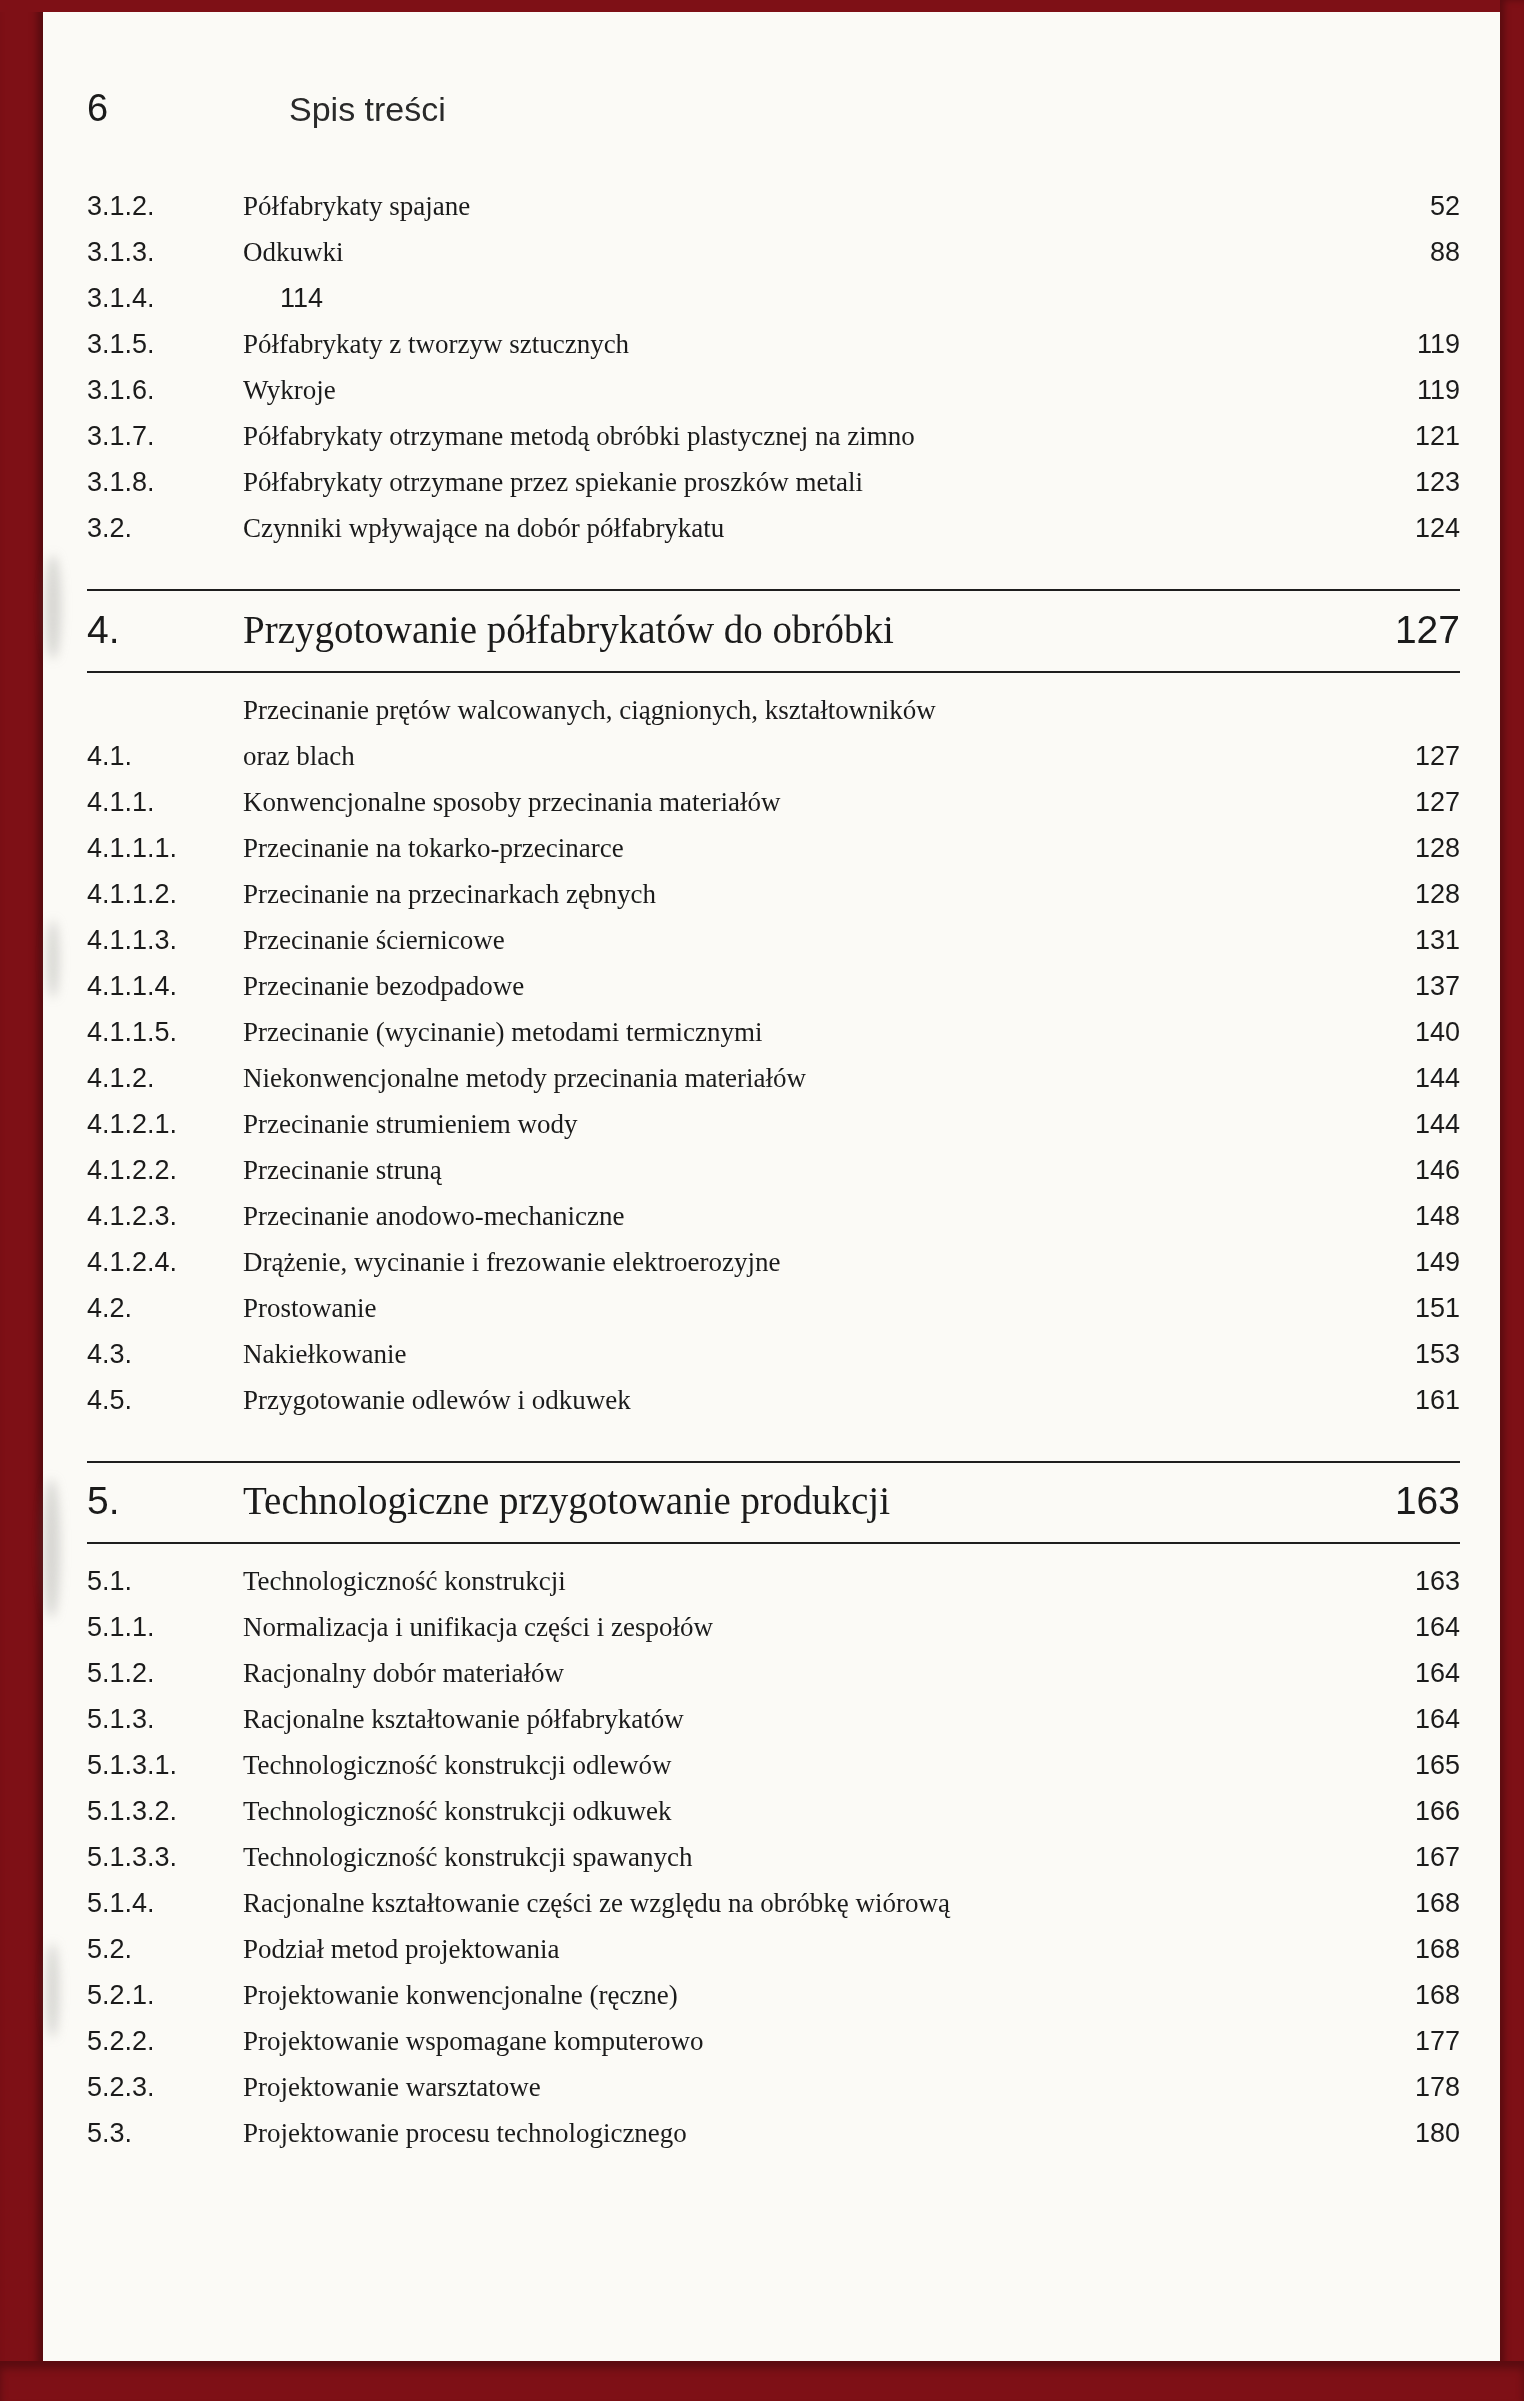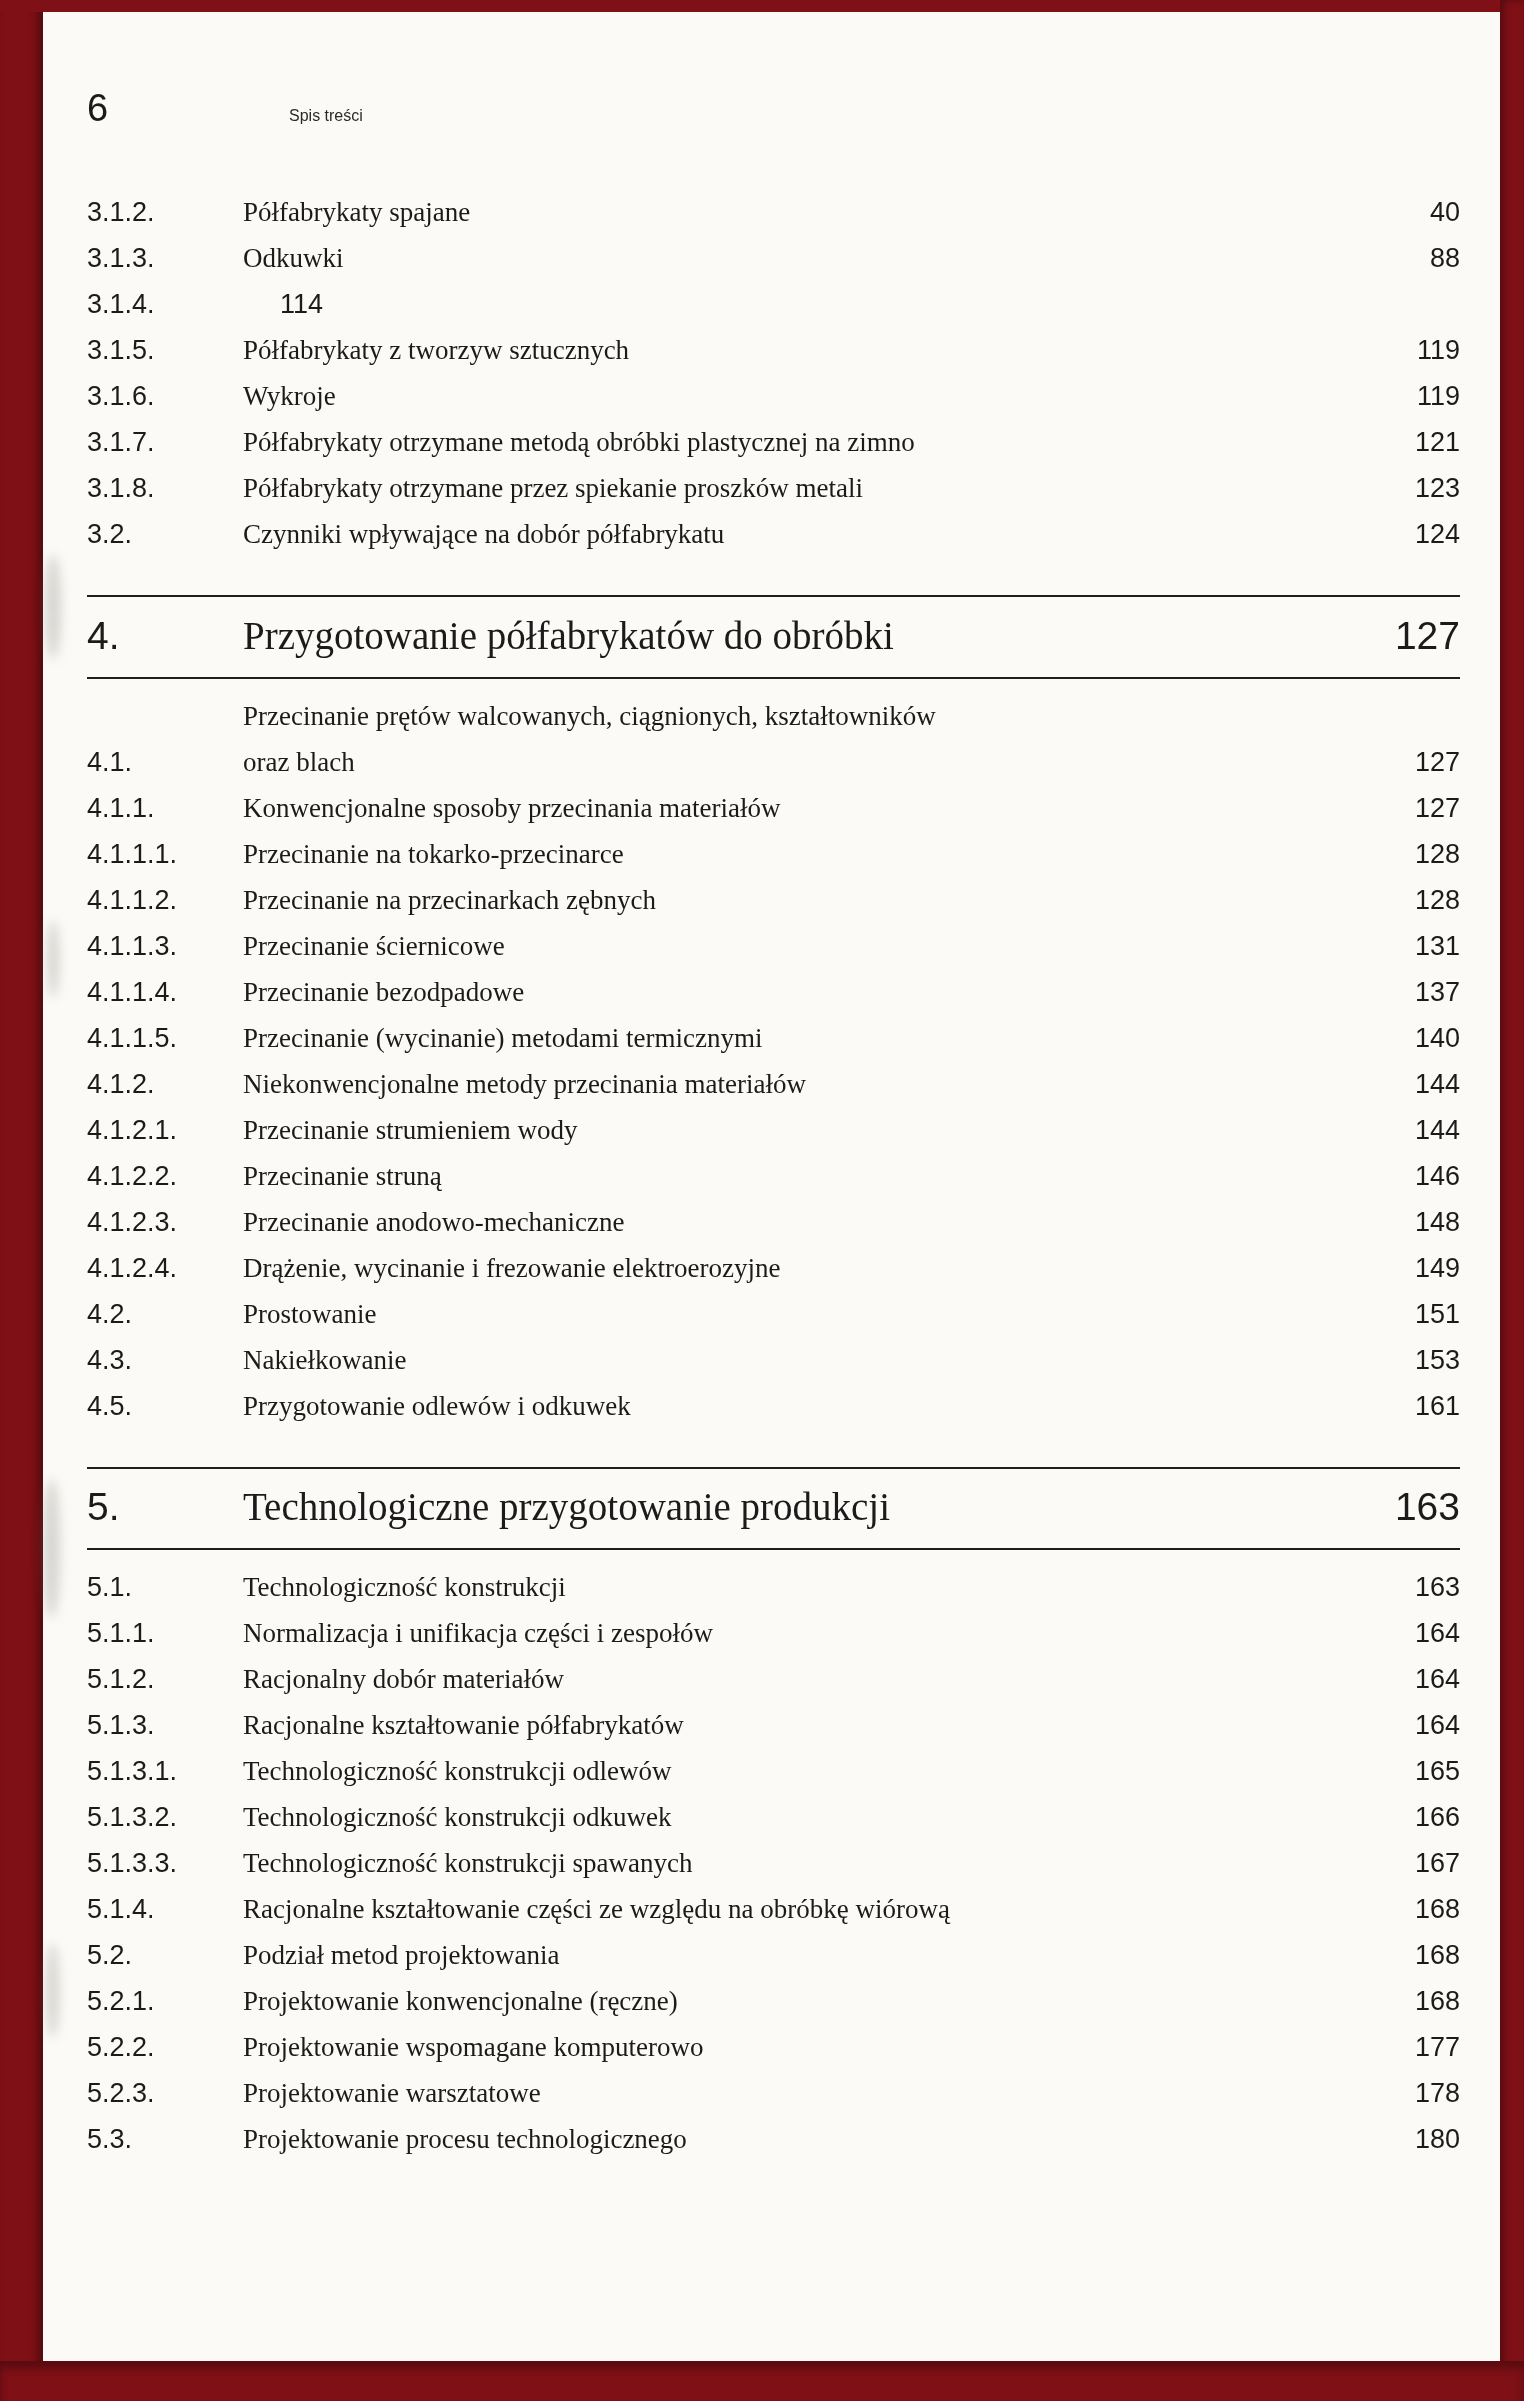--- a/index.html
+++ b/index.html
@@ -32,21 +32,21 @@
     top: 87px;
   }
 
   .page-header {
     display: flex;
     align-items: baseline;
     line-height: 43px;
     margin-bottom: 52px;
   }
   .page-number { width: 202px; font-size: 38px; flex-shrink: 0; }
-  .header-title { font-size: 16px; color: #2a2a2a; }
+  .header-title { font-size: 34px; color: #2a2a2a; }
 
   .toc-list { width: 100%; }
 
   .toc-row {
     display: flex;
     align-items: flex-end;
     font-size: 27px;
     line-height: 46px;
   }
   .toc-num   { width: 156px; flex-shrink: 0; }
@@ -86,21 +86,21 @@
     <div class="page-header">
       <div class="page-number">6</div>
       <div class="header-title">Spis treści</div>
     </div>
     <div class="toc-list">
         <div class="toc-row">
           <div class="toc-num">3.1.2.</div>
           <div class="toc-title">
             <div>Półfabrykaty spajane</div>
           </div>
-          <div class="toc-page">40</div>
+          <div class="toc-page">52</div>
         </div>
         <div class="toc-row">
           <div class="toc-num">3.1.3.</div>
           <div class="toc-title">
             <div>Odkuwki</div>
           </div>
           <div class="toc-page">88</div>
         </div>
         <div class="toc-row">
           <div class="toc-num">3.1.4.</div>

